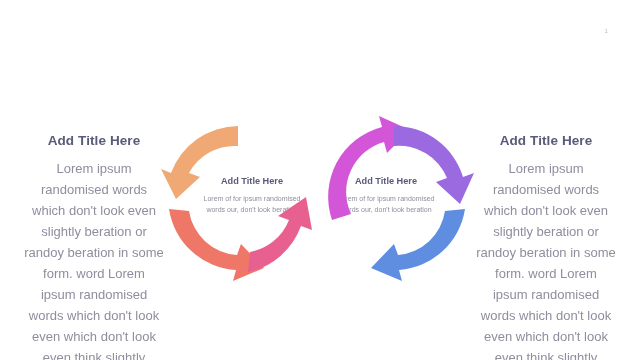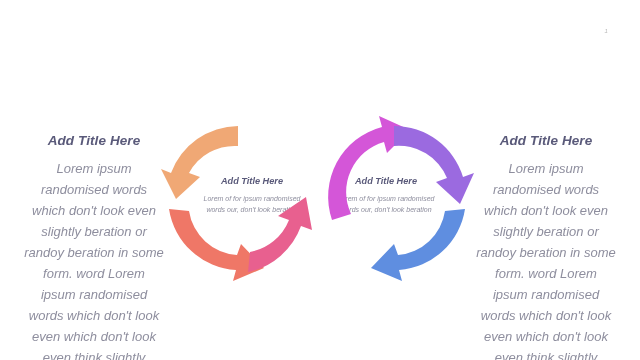--- a/index.html
+++ b/index.html
@@ -11,21 +11,20 @@
     height: 360px;
     background: #ffffff;
     font-family: "Liberation Sans", sans-serif;
     overflow: hidden;
   }
   .slide {
     position: relative;
     width: 640px;
     height: 360px;
     background: #ffffff;
-    font-style: italic;
   }
   .page-number {
     position: absolute;
     top: 28px;
     right: 32px;
     font-size: 6px;
     color: #b8b8b8;
     letter-spacing: 0.2px;
   }
 

